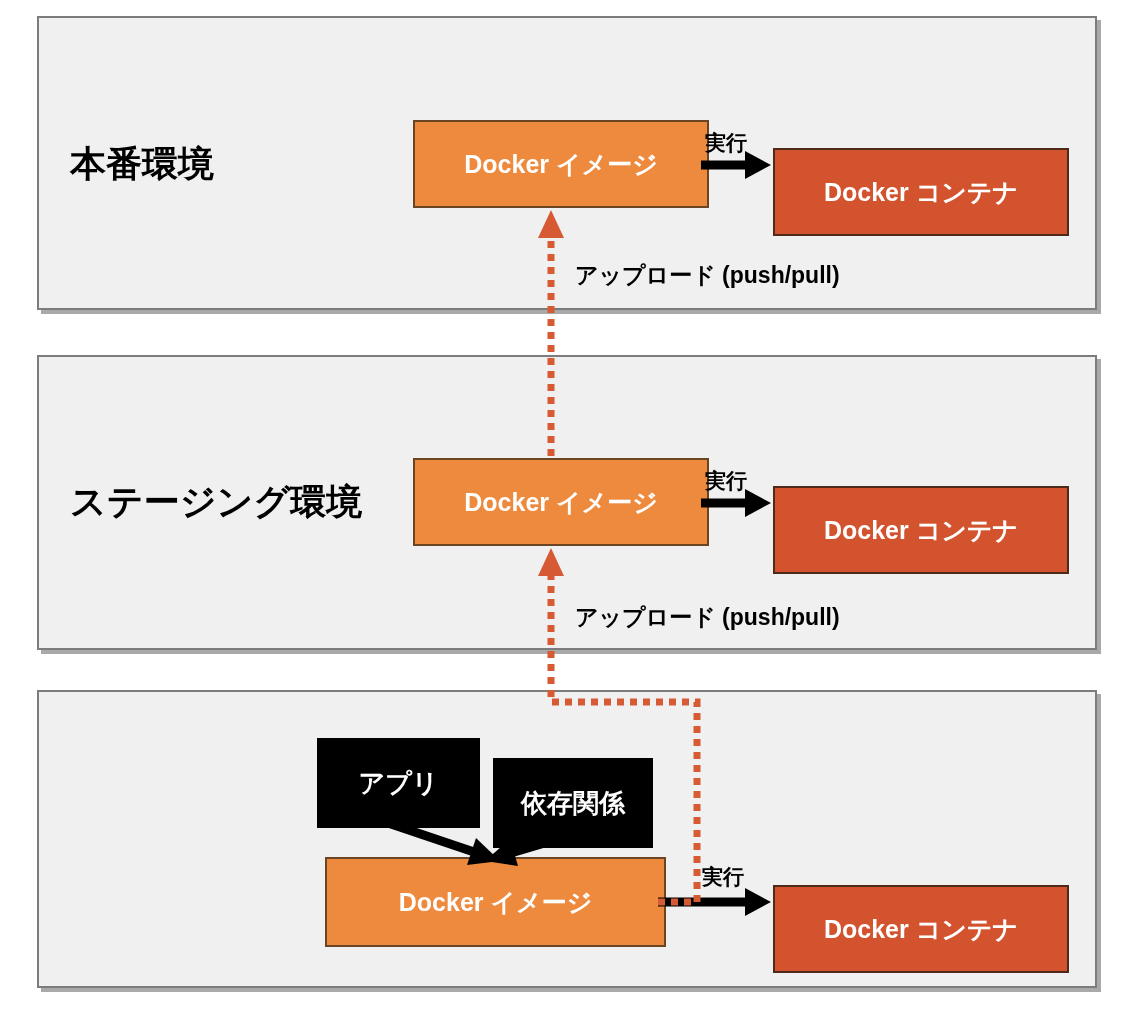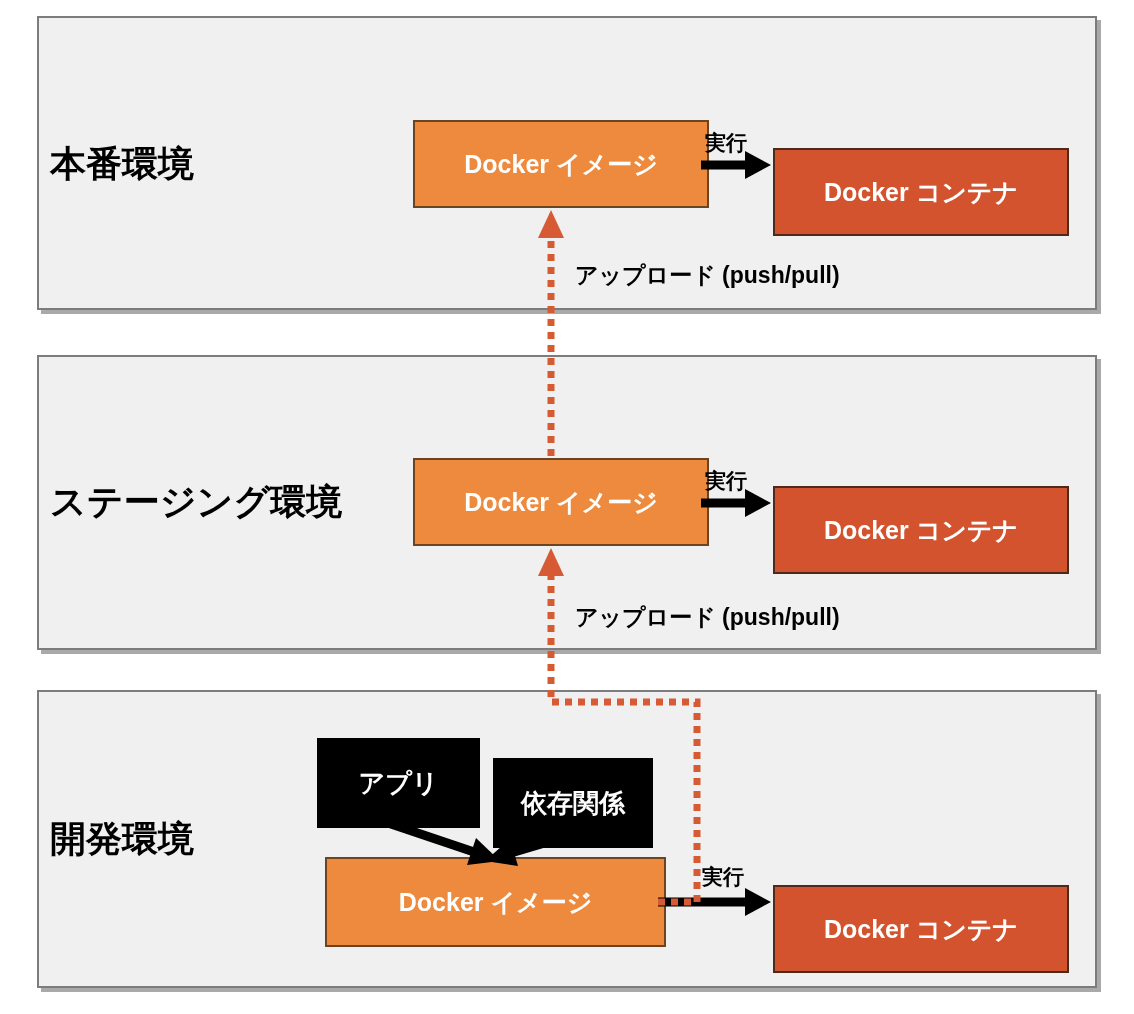--- a/index.html
+++ b/index.html
@@ -17,21 +17,21 @@
   .panel{
     position:absolute; left:37px; width:1060px; box-sizing:border-box;
     background:var(--panel-fill); border:2px solid var(--panel-border);
     box-shadow:4px 4px 0 0 var(--panel-shadow);
   }
   #panel-production{top:16px;height:294px;}
   #panel-staging{top:355px;height:295px;}
   #panel-development{top:690px;height:298px;}
 
   .env-title{
-    position:absolute; left:50px; font-size:36px; font-weight:bold;
+    position:absolute; left:70px; font-size:36px; font-weight:bold;
     color:var(--label-text); line-height:1; white-space:nowrap; z-index:4;
   }
   #title-production{top:146px;}
   #title-staging{top:484px;}
   #title-development{top:821px;}
 
   .node{
     position:absolute; box-sizing:border-box; display:flex; align-items:center;
     justify-content:center; color:var(--box-text); font-weight:bold;
     font-size:25px; white-space:nowrap; z-index:2; line-height:1;
@@ -76,21 +76,20 @@
 <body>
 
 <div class="stage">
 
   <section class="panel" id="panel-production"></section>
   <section class="panel" id="panel-staging"></section>
   <section class="panel" id="panel-development"></section>
 
   <div class="env-title" id="title-production">本番環境</div>
   <div class="env-title" id="title-staging">ステージング環境</div>
-  <div class="env-title" id="title-development">開発環境</div>
 
   <div class="node image-box" id="image-production">Docker イメージ</div>
   <div class="node container-box" id="container-production">Docker コンテナ</div>
 
   <div class="node image-box" id="image-staging">Docker イメージ</div>
   <div class="node container-box" id="container-staging">Docker コンテナ</div>
 
   <div class="node component-box" id="component-app">アプリ</div>
   <div class="node component-box" id="component-deps">依存関係</div>
   <div class="node image-box" id="image-development">Docker イメージ</div>

